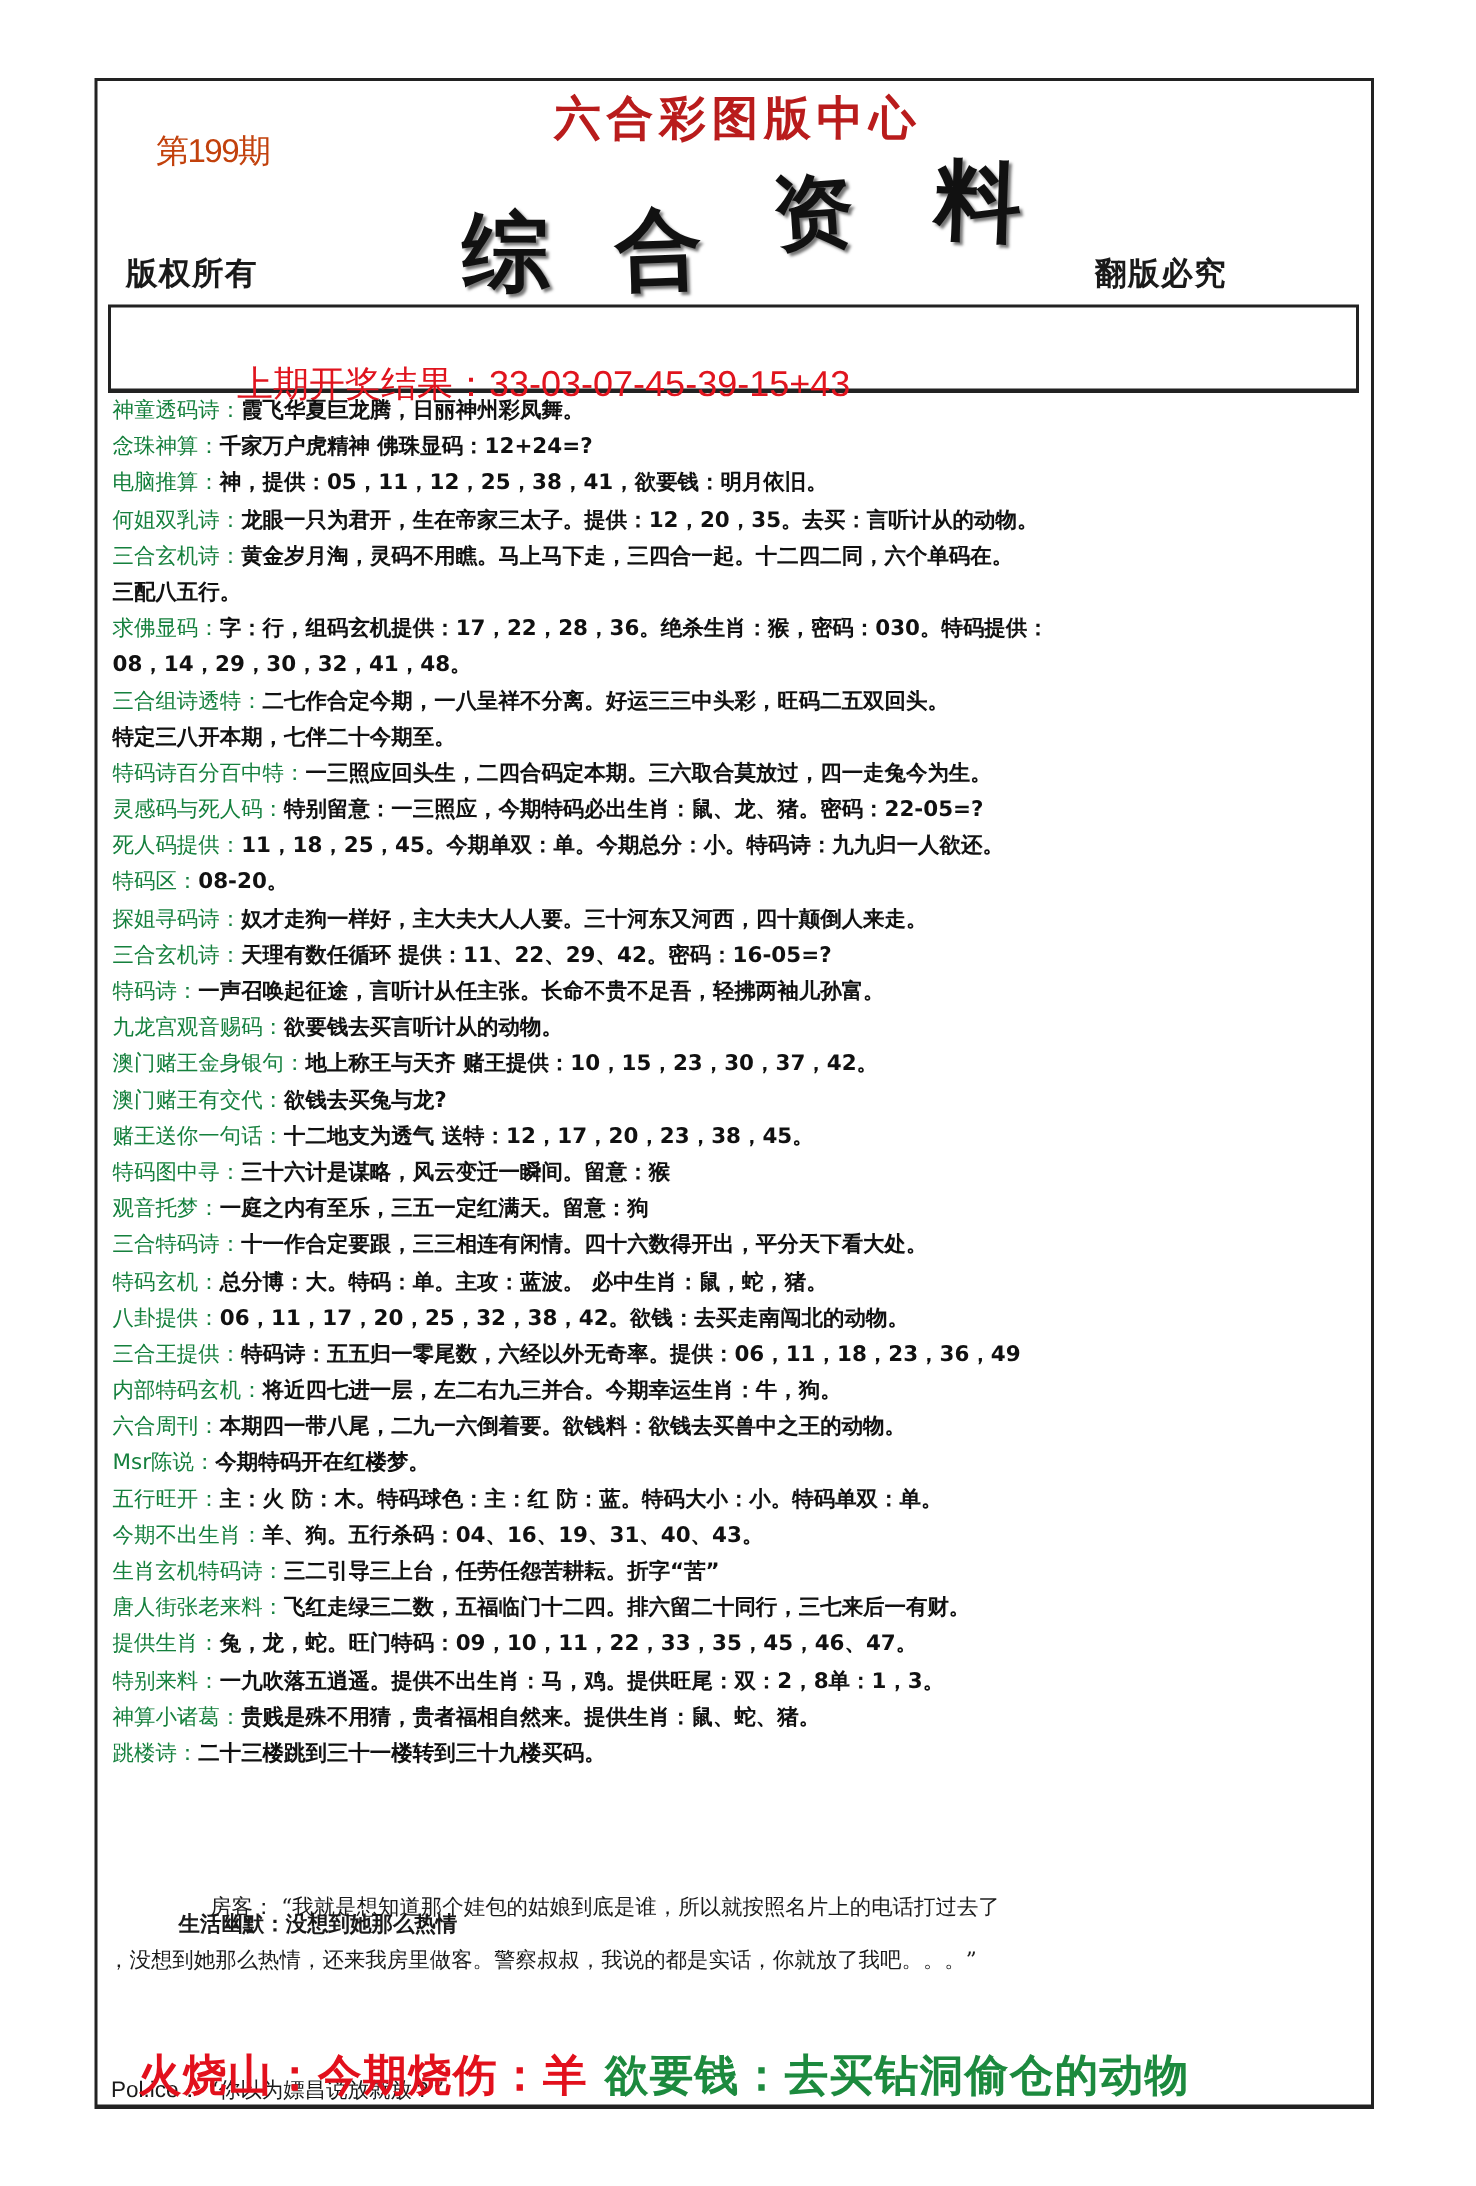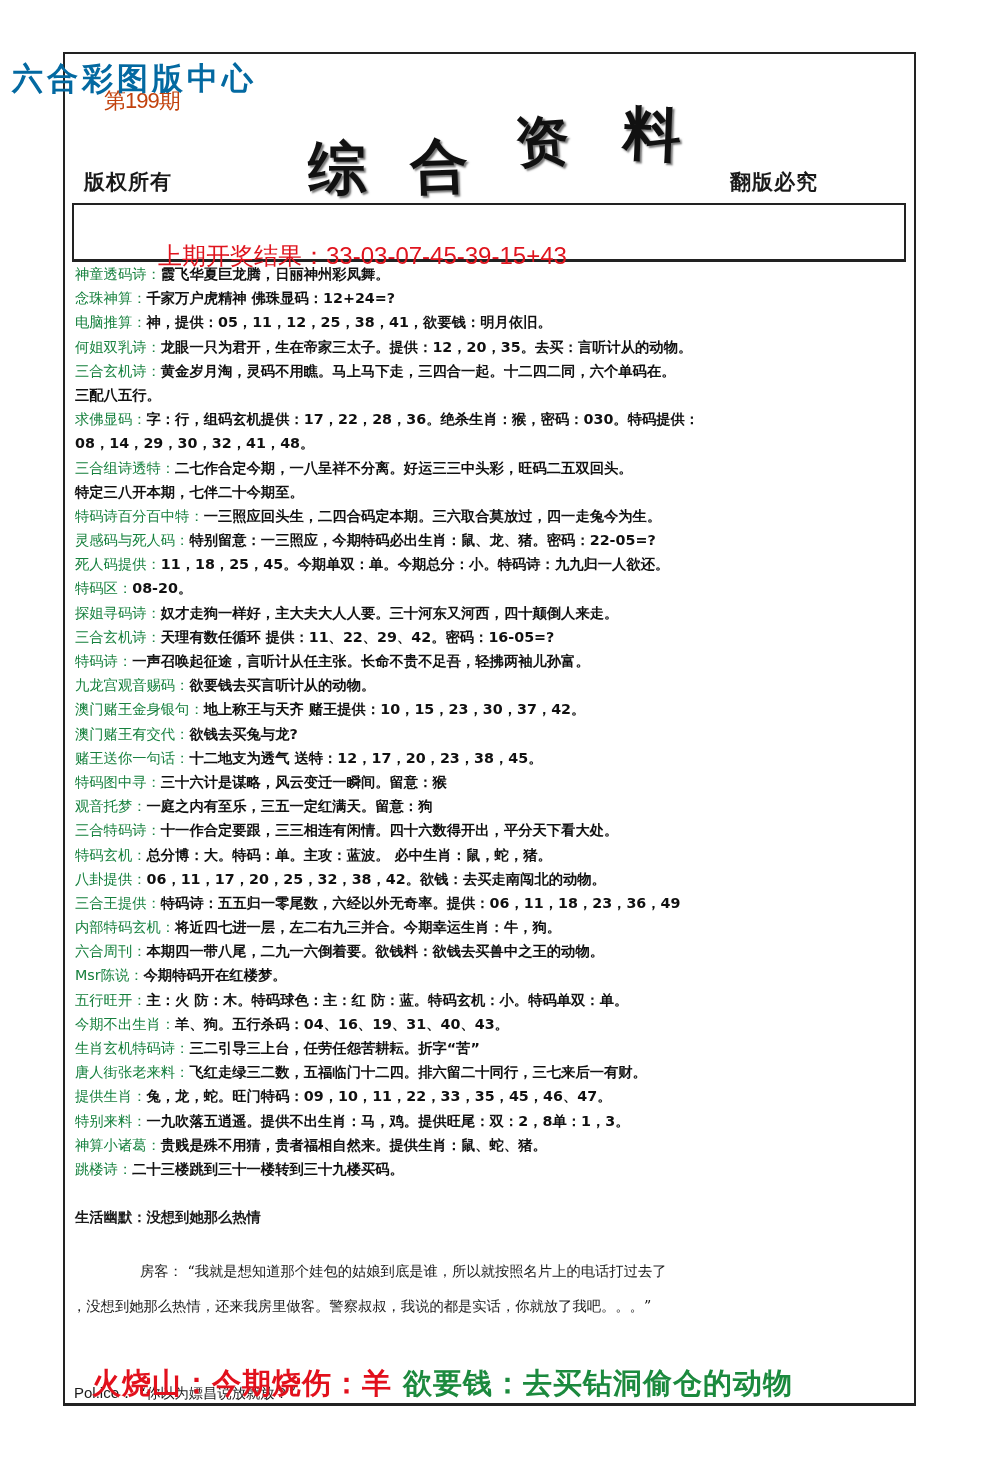--- a/index.html
+++ b/index.html
@@ -2,42 +2,42 @@
 <html><head>
   <meta charset="utf-8">
   <style>
     html, body { margin: 0; padding: 0; background: #ffffff; }
     body { width: 984px; height: 1457px; position: relative; overflow: hidden;
            font-family: "DejaVu Sans", sans-serif; color: #111; }
     .sheet { position: absolute; left: 63px; top: 52px; width: 849px; height: 1349px;
              border: 2px solid #222; border-bottom-width: 3px; box-sizing: content-box; }
     .issue { position: absolute; left: 104px; top: 86px; font-family: "Liberation Sans", sans-serif;
              font-size: 22px; color: #c2410c; letter-spacing: -1px; }
-    .center-title { position: absolute; left: 0; top: 58px; width: 984px; 
+    .center-title { position: absolute; left: 0; top: 58px; width: 984px; text-align: center;
                     font-family: "DejaVu Sans", sans-serif; font-weight: bold; font-size: 31px;
-                    letter-spacing: 4px; color: #0369a1; padding-left: 12px; box-sizing: border-box; }
+                    letter-spacing: 4px; color: #b91c1c; padding-left: 0; box-sizing: border-box; }
     .big { position: absolute; font-family: "DejaVu Serif", serif; font-weight: bold; color: #111;
            text-shadow: 2px 2px 2px #777; }
     .big.c1 { left: 308px; top: 130px; font-size: 58px; }
     .big.c2 { left: 410px; top: 128px; font-size: 58px; transform: rotate(-2deg); }
     .big.c3 { left: 515px; top: 106px; font-size: 54px; transform: rotate(-4deg); }
     .big.c4 { left: 623px; top: 96px; font-size: 58px; transform: rotate(2deg); }
     .corner { position: absolute; top: 168px; font-weight: bold; font-size: 21px; color: #1a1a1a; letter-spacing: 1px; }
     .corner.left { left: 84px; }
     .corner.right { left: 730px; }
     .result-box { position: absolute; left: 72px; top: 203px; width: 830px; height: 54px;
                   border: 2px solid #222; border-bottom-width: 3px; }
     .result-text { position: absolute; left: 84px; top: 12px; font-family: "Liberation Sans", sans-serif;
                    font-size: 24px; color: #e0141e; white-space: nowrap; margin-top: 23px; }
     .lines { position: absolute; left: 75px; top: 262px; width: 840px; }
     .line { height: 24.2px; line-height: 24.2px; font-size: 14.3px; white-space: nowrap; color: #1a1a1a; }
     .line .lbl { font-weight: normal; color: #15803d; }
     .line .txt { font-weight: bold; color: #111; }
     .joke { position: absolute; left: 75px; font-size: 14.3px; white-space: nowrap; color: #1a1a1a; }
-    .joke.j0 { top: 1208px; }
+    .joke.j0 { top: 1273px; margin-left: 44px; }
     .joke.j1 { top: 1262px; left: 140px; font-family: "DejaVu Serif", serif; }
     .joke.j2 { top: 1297px; left: 72px; font-family: "DejaVu Serif", serif; }
     .joke.j3 { top: 1384px; left: 74px; }
     .joke .en { font-family: "Liberation Sans", sans-serif; font-size: 15px; }
     .footer { position: absolute; left: 92px; top: 1364px; font-family: "DejaVu Serif", serif;
               font-weight: bold; font-size: 29px; white-space: nowrap; letter-spacing: 1px; }
     .footer .red { color: #e2101c; }
     .footer .green { color: #1c8a3e; }
   </style>
 </head>
@@ -86,21 +86,21 @@
     <div class="line"><span class="lbl">赌王送你一句话：</span><span class="txt">十二地支为透气  送特：12，17，20，23，38，45。</span></div>
     <div class="line"><span class="lbl">特码图中寻：</span><span class="txt">三十六计是谋略，风云变迁一瞬间。留意：猴</span></div>
     <div class="line"><span class="lbl">观音托梦：</span><span class="txt">一庭之内有至乐，三五一定红满天。留意：狗</span></div>
     <div class="line"><span class="lbl">三合特码诗：</span><span class="txt">十一作合定要跟，三三相连有闲情。四十六数得开出，平分天下看大处。</span></div>
     <div class="line"><span class="lbl">特码玄机：</span><span class="txt">总分博：大。特码：单。主攻：蓝波。  必中生肖：鼠，蛇，猪。</span></div>
     <div class="line"><span class="lbl">八卦提供：</span><span class="txt">06，11，17，20，25，32，38，42。欲钱：去买走南闯北的动物。</span></div>
     <div class="line"><span class="lbl">三合王提供：</span><span class="txt">特码诗：五五归一零尾数，六经以外无奇率。提供：06，11，18，23，36，49</span></div>
     <div class="line"><span class="lbl">内部特码玄机：</span><span class="txt">将近四七进一层，左二右九三并合。今期幸运生肖：牛，狗。</span></div>
     <div class="line"><span class="lbl">六合周刊：</span><span class="txt">本期四一带八尾，二九一六倒着要。欲钱料：欲钱去买兽中之王的动物。</span></div>
     <div class="line"><span class="lbl">Msr陈说：</span><span class="txt">今期特码开在红楼梦。</span></div>
-    <div class="line"><span class="lbl">五行旺开：</span><span class="txt">主：火 防：木。特码球色：主：红 防：蓝。特码玄机：小。特码单双：单。</span></div>
+    <div class="line"><span class="lbl">五行旺开：</span><span class="txt">主：火 防：木。特码球色：主：红 防：蓝。特码大小：小。特码单双：单。</span></div>
     <div class="line"><span class="lbl">今期不出生肖：</span><span class="txt">羊、狗。五行杀码：04、16、19、31、40、43。</span></div>
     <div class="line"><span class="lbl">生肖玄机特码诗：</span><span class="txt">三二引导三上台，任劳任怨苦耕耘。折字“苦”</span></div>
     <div class="line"><span class="lbl">唐人街张老来料：</span><span class="txt">飞红走绿三二数，五福临门十二四。排六留二十同行，三七来后一有财。</span></div>
     <div class="line"><span class="lbl">提供生肖：</span><span class="txt">兔，龙，蛇。旺门特码：09，10，11，22，33，35，45，46、47。</span></div>
     <div class="line"><span class="lbl">特别来料：</span><span class="txt">一九吹落五逍遥。提供不出生肖：马，鸡。提供旺尾：双：2，8单：1，3。</span></div>
     <div class="line"><span class="lbl">神算小诸葛：</span><span class="txt">贵贱是殊不用猜，贵者福相自然来。提供生肖：鼠、蛇、猪。</span></div>
     <div class="line"><span class="lbl">跳楼诗：</span><span class="txt">二十三楼跳到三十一楼转到三十九楼买码。</span></div>
   </div>
 
 <div class="joke j0">

